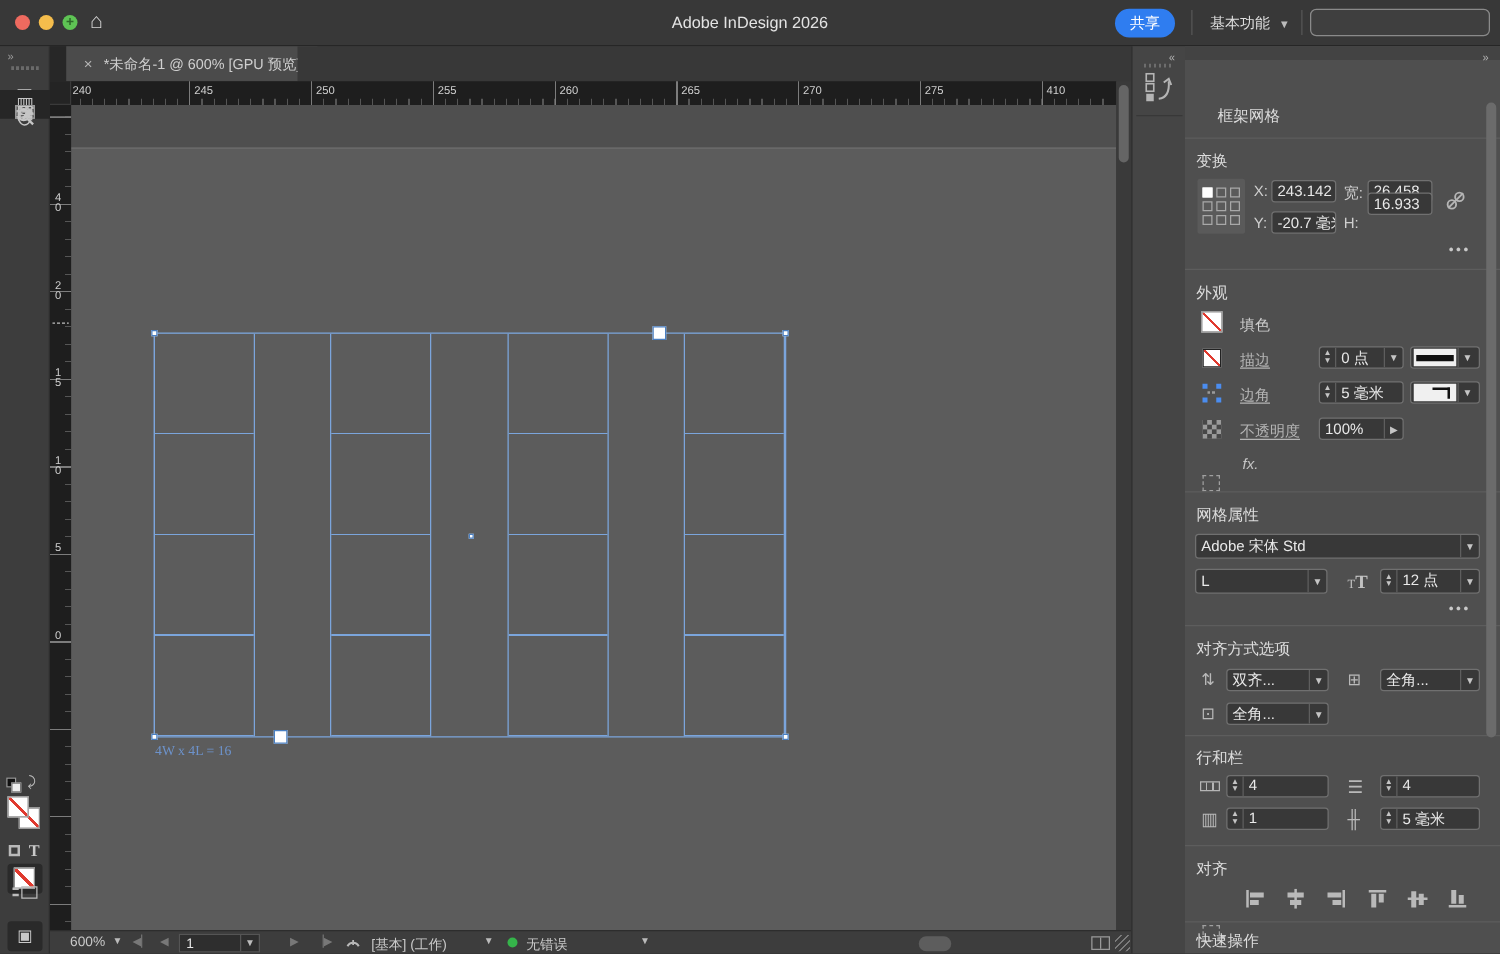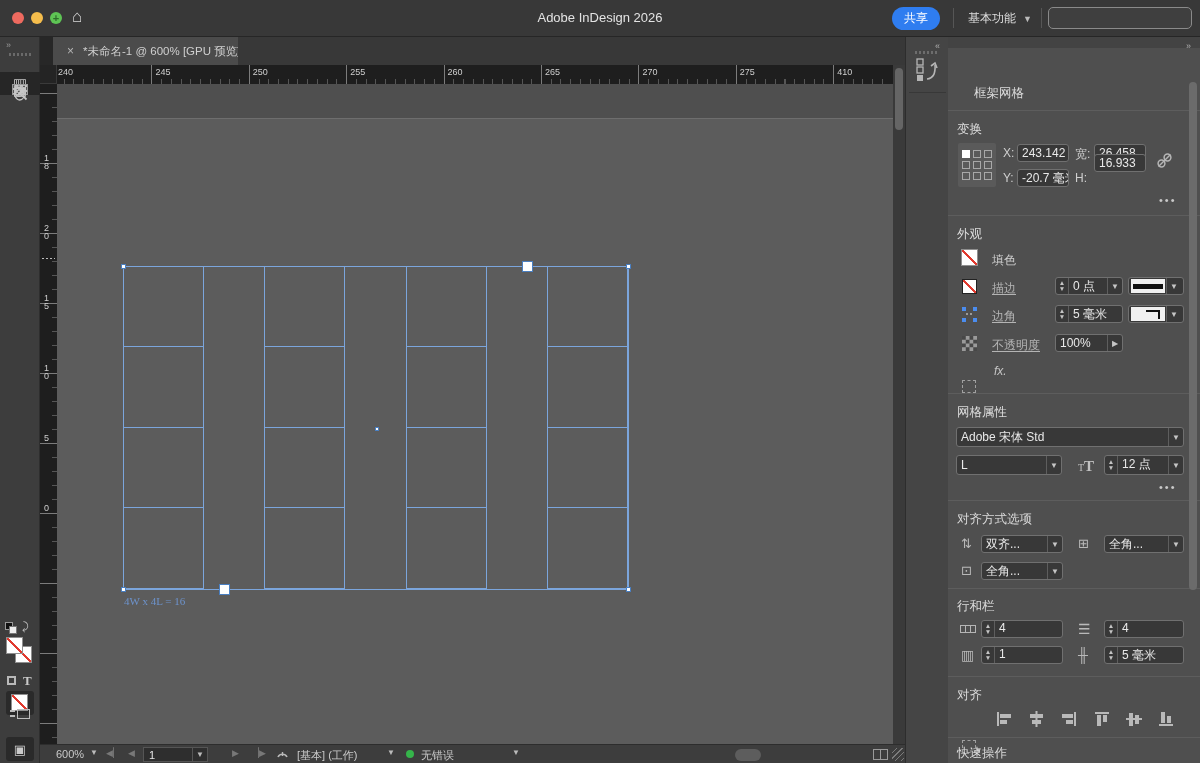--- a/index.html
+++ b/index.html
@@ -290,21 +290,21 @@
       <span class="hlab" style="left: 195.8px;">250</span>
       <span class="hlab" style="left: 293.2px;">255</span>
       <span class="hlab" style="left: 390.6px;">260</span>
       <span class="hlab" style="left: 488px;">265</span>
       <span class="hlab" style="left: 585.4px;">270</span>
       <span class="hlab" style="left: 682.8px;">275</span>
       <span class="hlab" style="left: 780.2px;">410</span>
     </div>
   <div id="vruler" class="abs">
     <div id="vruler-dots" class="abs"></div>
-  <span class="vlab" style="top: 71px;">18</span>
+  <span class="vlab" style="top: 71px;">40</span>
       <span class="vlab" style="top: 141px;">20</span>
       <span class="vlab" style="top: 211px;">15</span>
       <span class="vlab" style="top: 281px;">10</span>
       <span class="vlab" style="top: 351px;">5</span>
       <span class="vlab" style="top: 421px;">0</span>
     </div>
 
   <div id="canvas" class="abs">
     <div id="page" class="abs"></div>
     <div id="framegrid" class="abs">

